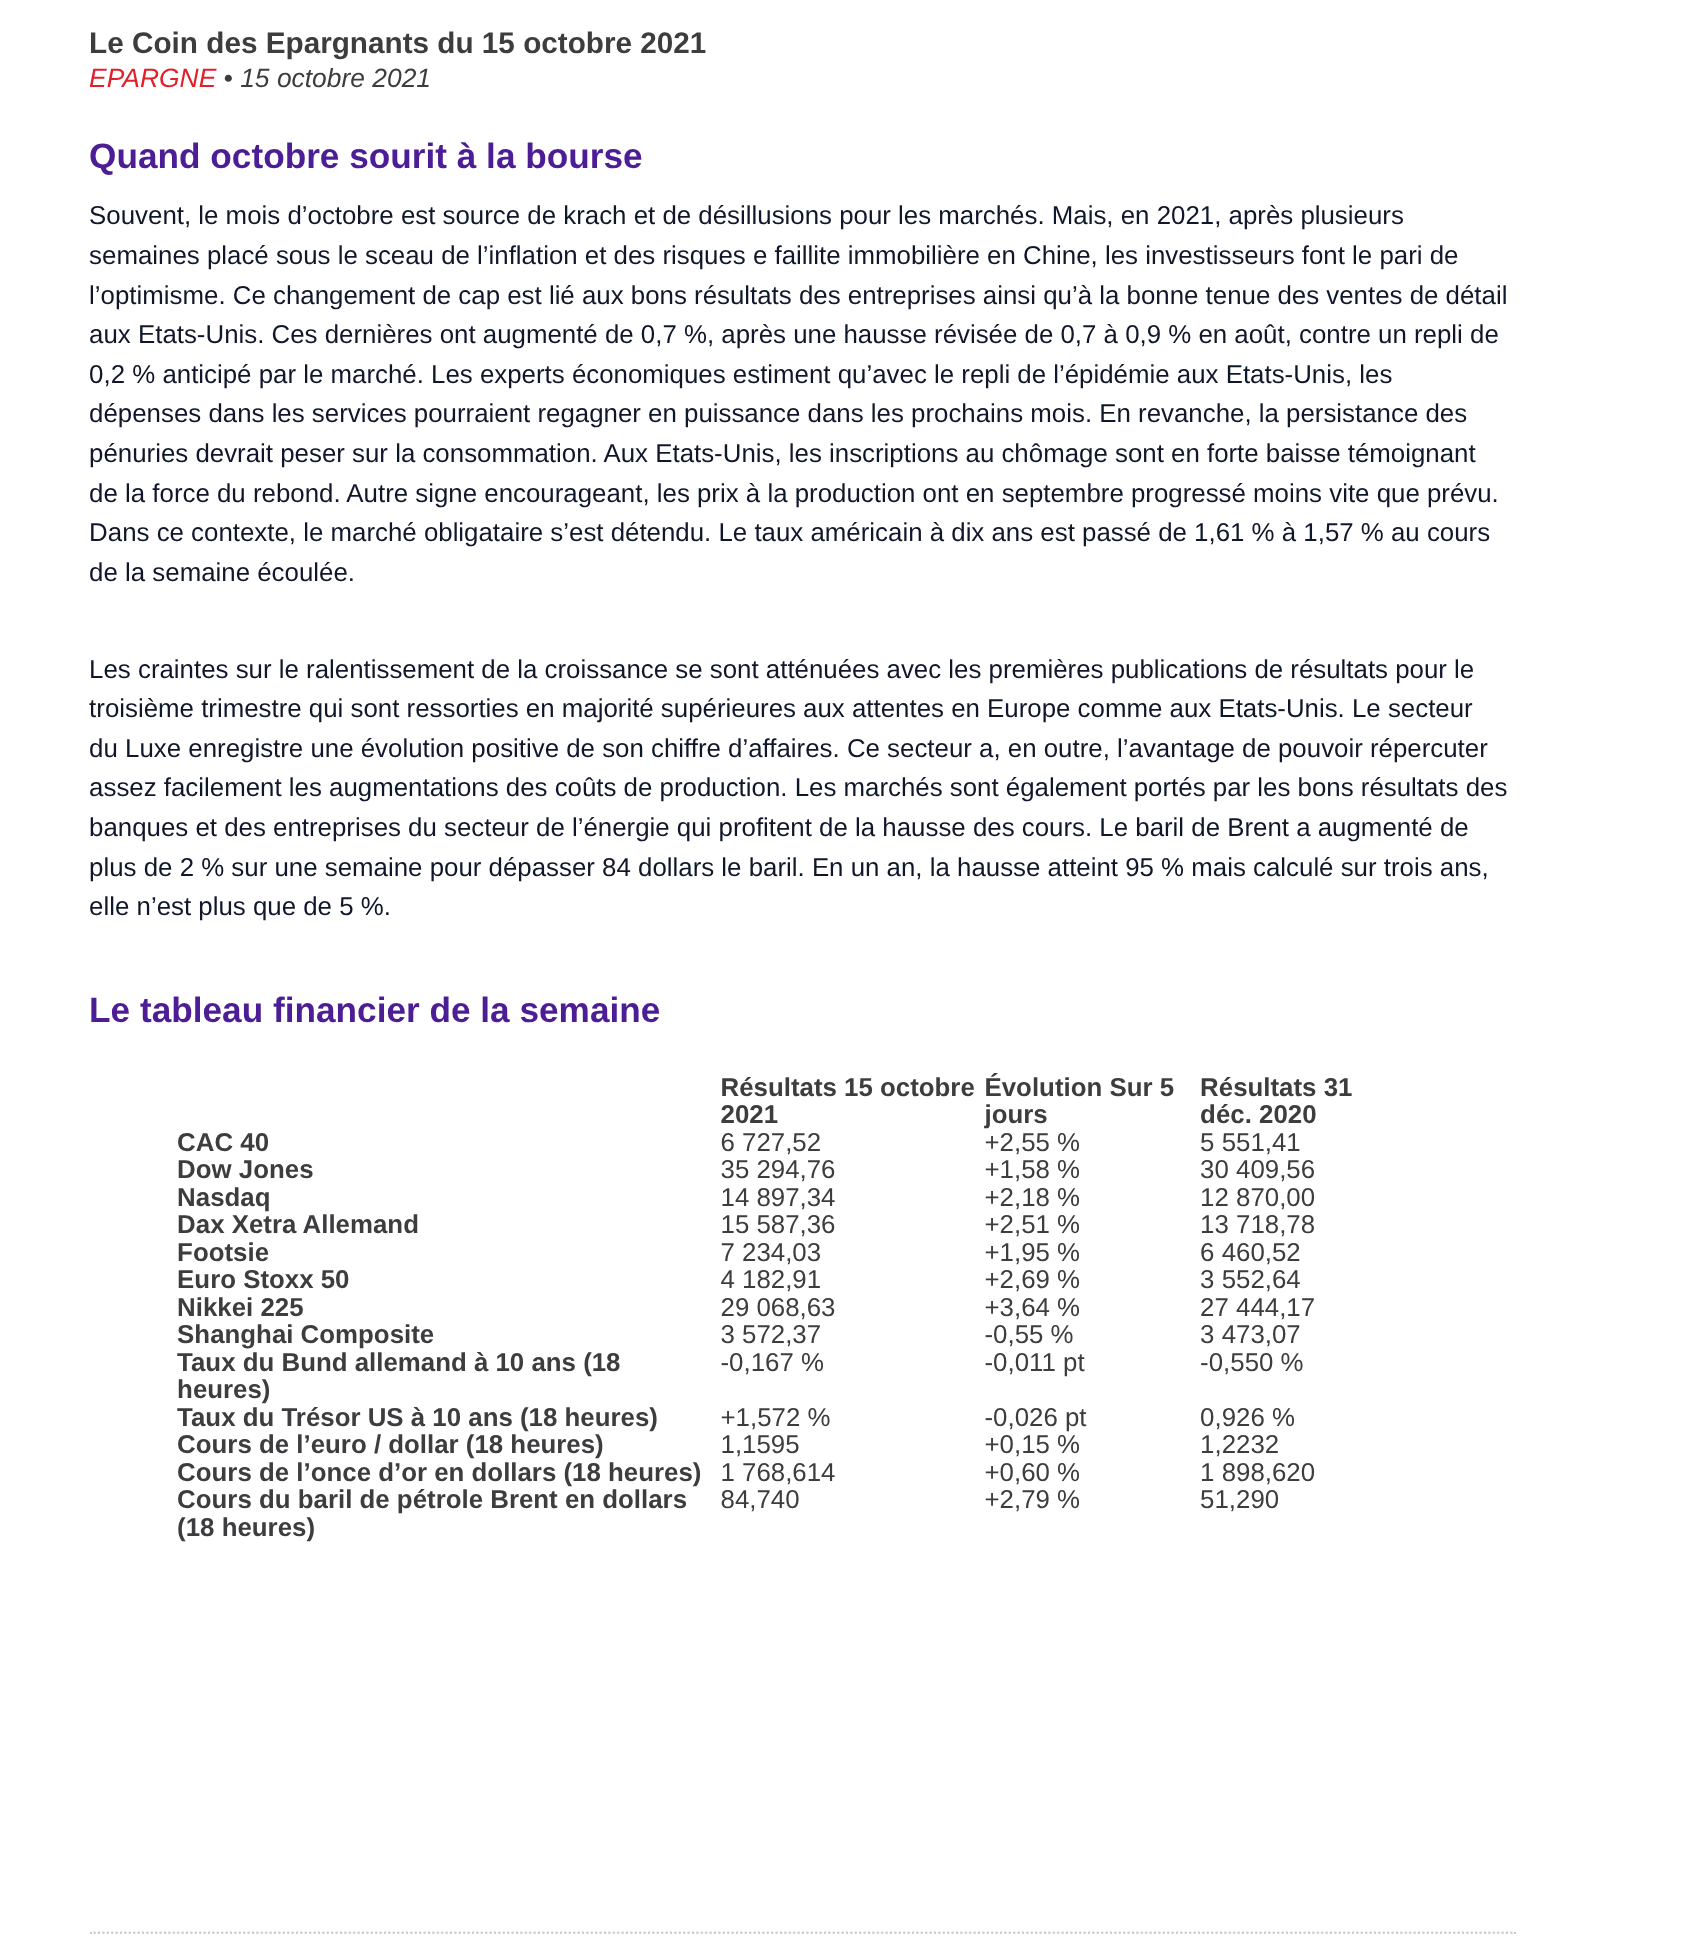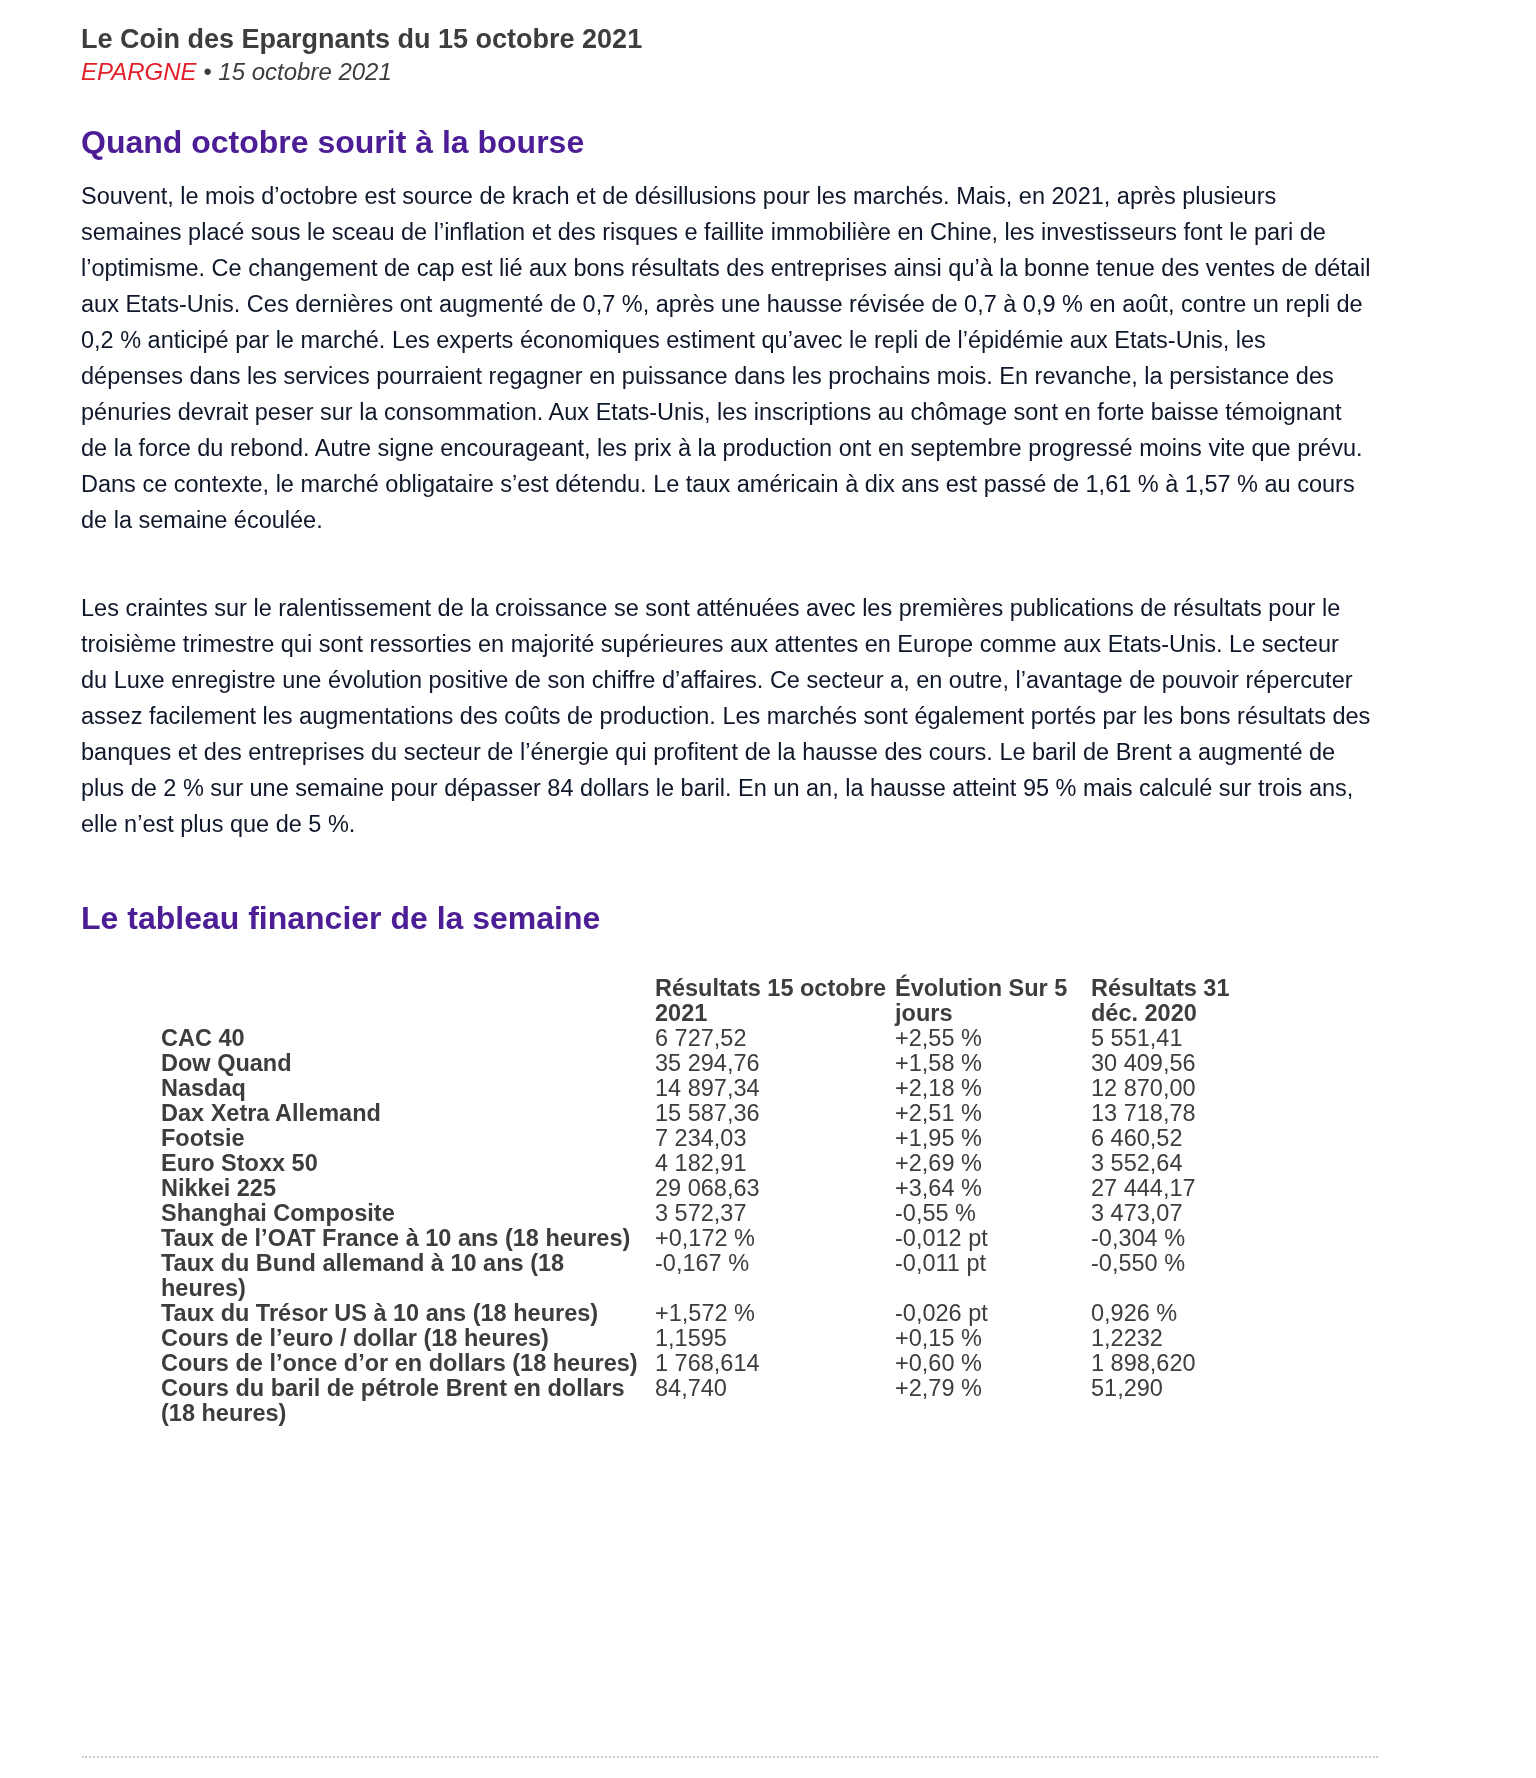--- a/index.html
+++ b/index.html
@@ -71,21 +71,21 @@
       </tr>
     </thead>
     <tbody id="fin-body">
         <tr>
           <td class="lbl">CAC 40</td>
           <td class="c1">6 727,52</td>
           <td class="c2">+2,55 %</td>
           <td class="c3">5 551,41</td>
         </tr>
         <tr>
-          <td class="lbl">Dow Quand</td>
+          <td class="lbl">Dow Jones</td>
           <td class="c1">35 294,76</td>
           <td class="c2">+1,58 %</td>
           <td class="c3">30 409,56</td>
         </tr>
         <tr>
           <td class="lbl">Nasdaq</td>
           <td class="c1">14 897,34</td>
           <td class="c2">+2,18 %</td>
           <td class="c3">12 870,00</td>
         </tr>
@@ -113,26 +113,20 @@
           <td class="c2">+3,64 %</td>
           <td class="c3">27 444,17</td>
         </tr>
         <tr>
           <td class="lbl">Shanghai Composite</td>
           <td class="c1">3 572,37</td>
           <td class="c2">-0,55 %</td>
           <td class="c3">3 473,07</td>
         </tr>
         <tr>
-          <td class="lbl">Taux de l’OAT France à 10 ans (18 heures)</td>
-          <td class="c1">+0,172 %</td>
-          <td class="c2">-0,012 pt</td>
-          <td class="c3">-0,304 %</td>
-        </tr>
-        <tr>
           <td class="lbl">Taux du Bund allemand à 10 ans (18 heures)</td>
           <td class="c1">-0,167 %</td>
           <td class="c2">-0,011 pt</td>
           <td class="c3">-0,550 %</td>
         </tr>
         <tr>
           <td class="lbl">Taux du Trésor US à 10 ans (18 heures)</td>
           <td class="c1">+1,572 %</td>
           <td class="c2">-0,026 pt</td>
           <td class="c3">0,926 %</td>

